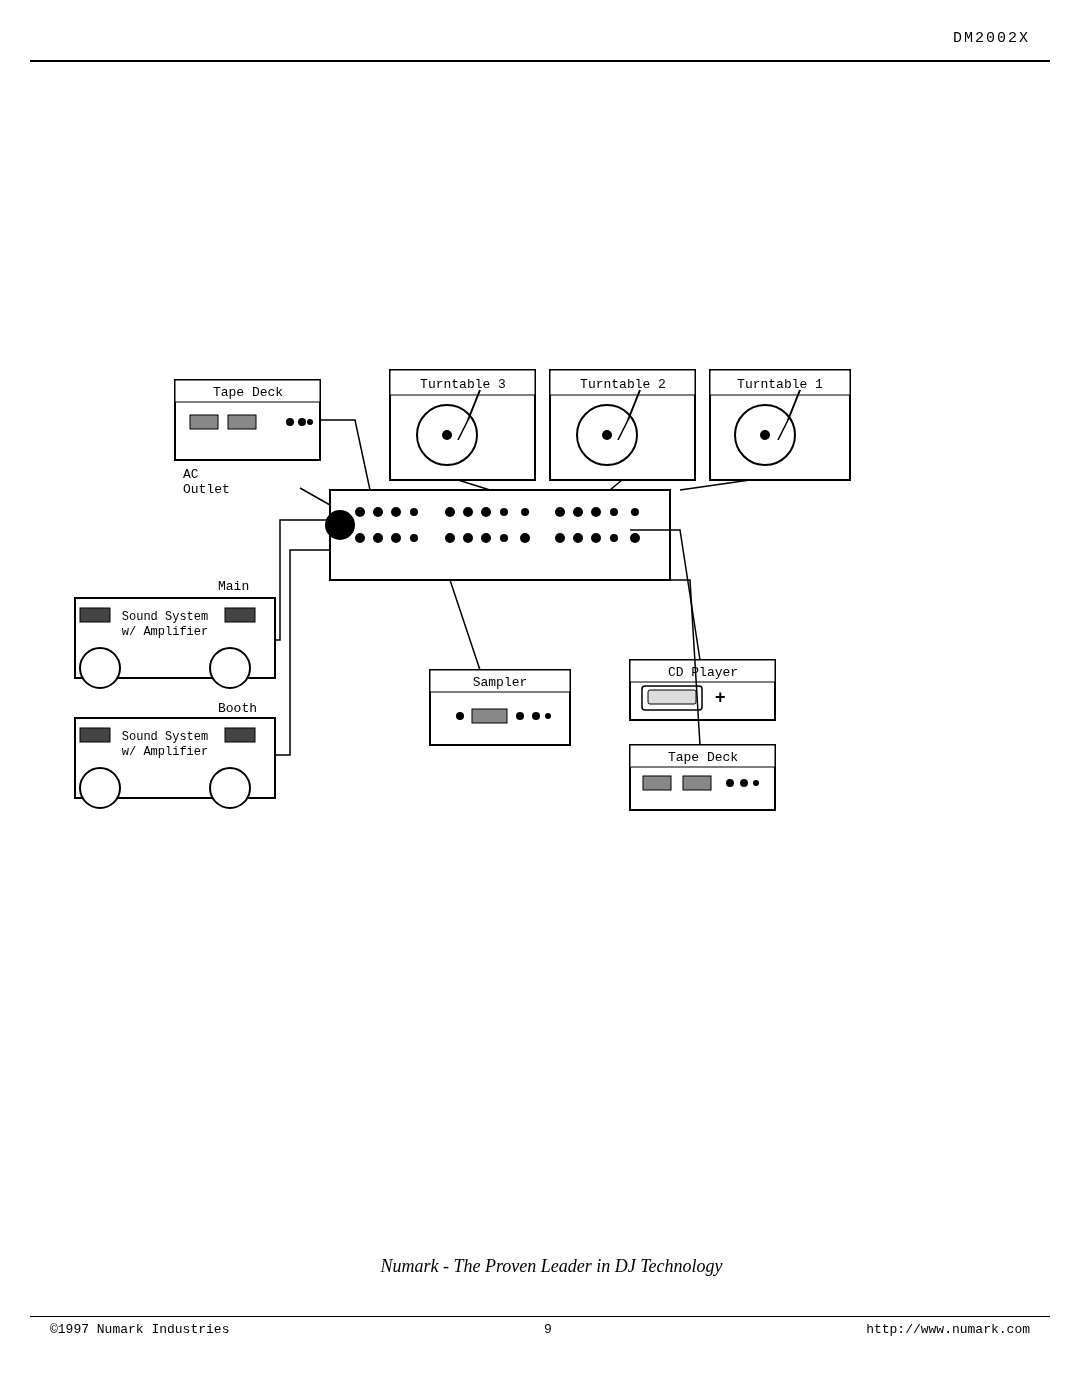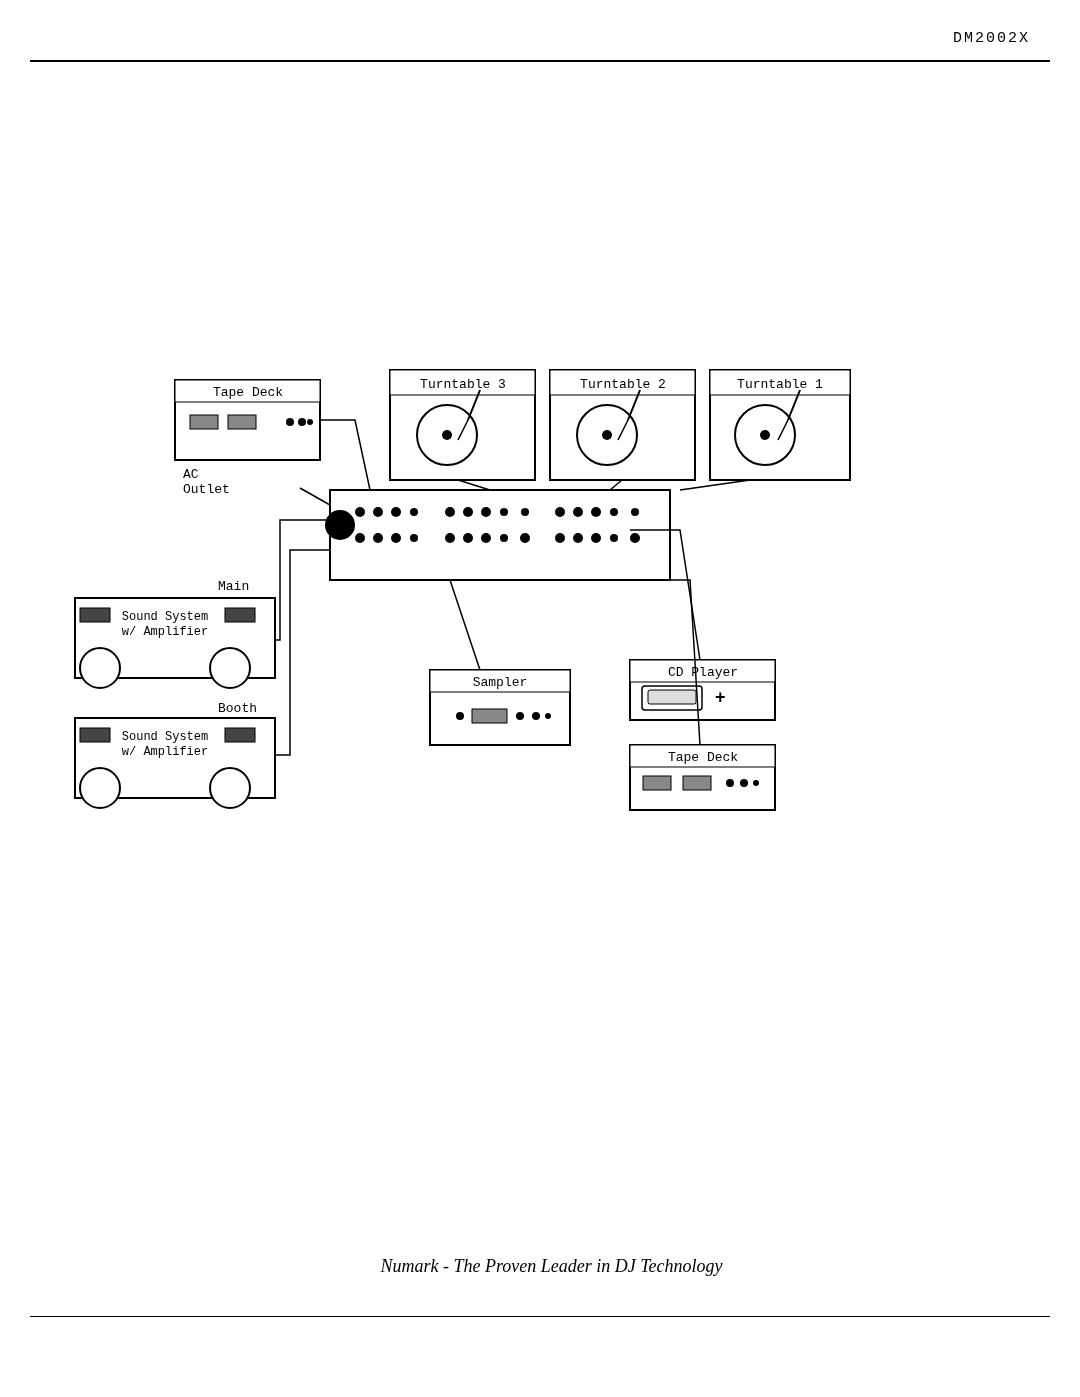--- a/index.html
+++ b/index.html
@@ -285,14 +285,19 @@
 
     </svg>
   </div>
 
   <div class="footer-tagline">
     <span>Numark - The Proven Leader in DJ Technology</span>
   </div>
 
   <div class="bottom-rule"></div>
 
+  <div class="footer-bottom">
+    <span>©1997 Numark Industries</span>
+    <span class="page-number">9</span>
+    <span>http://www.numark.com</span>
+  </div>
 
 </div>
 
 </body></html>

